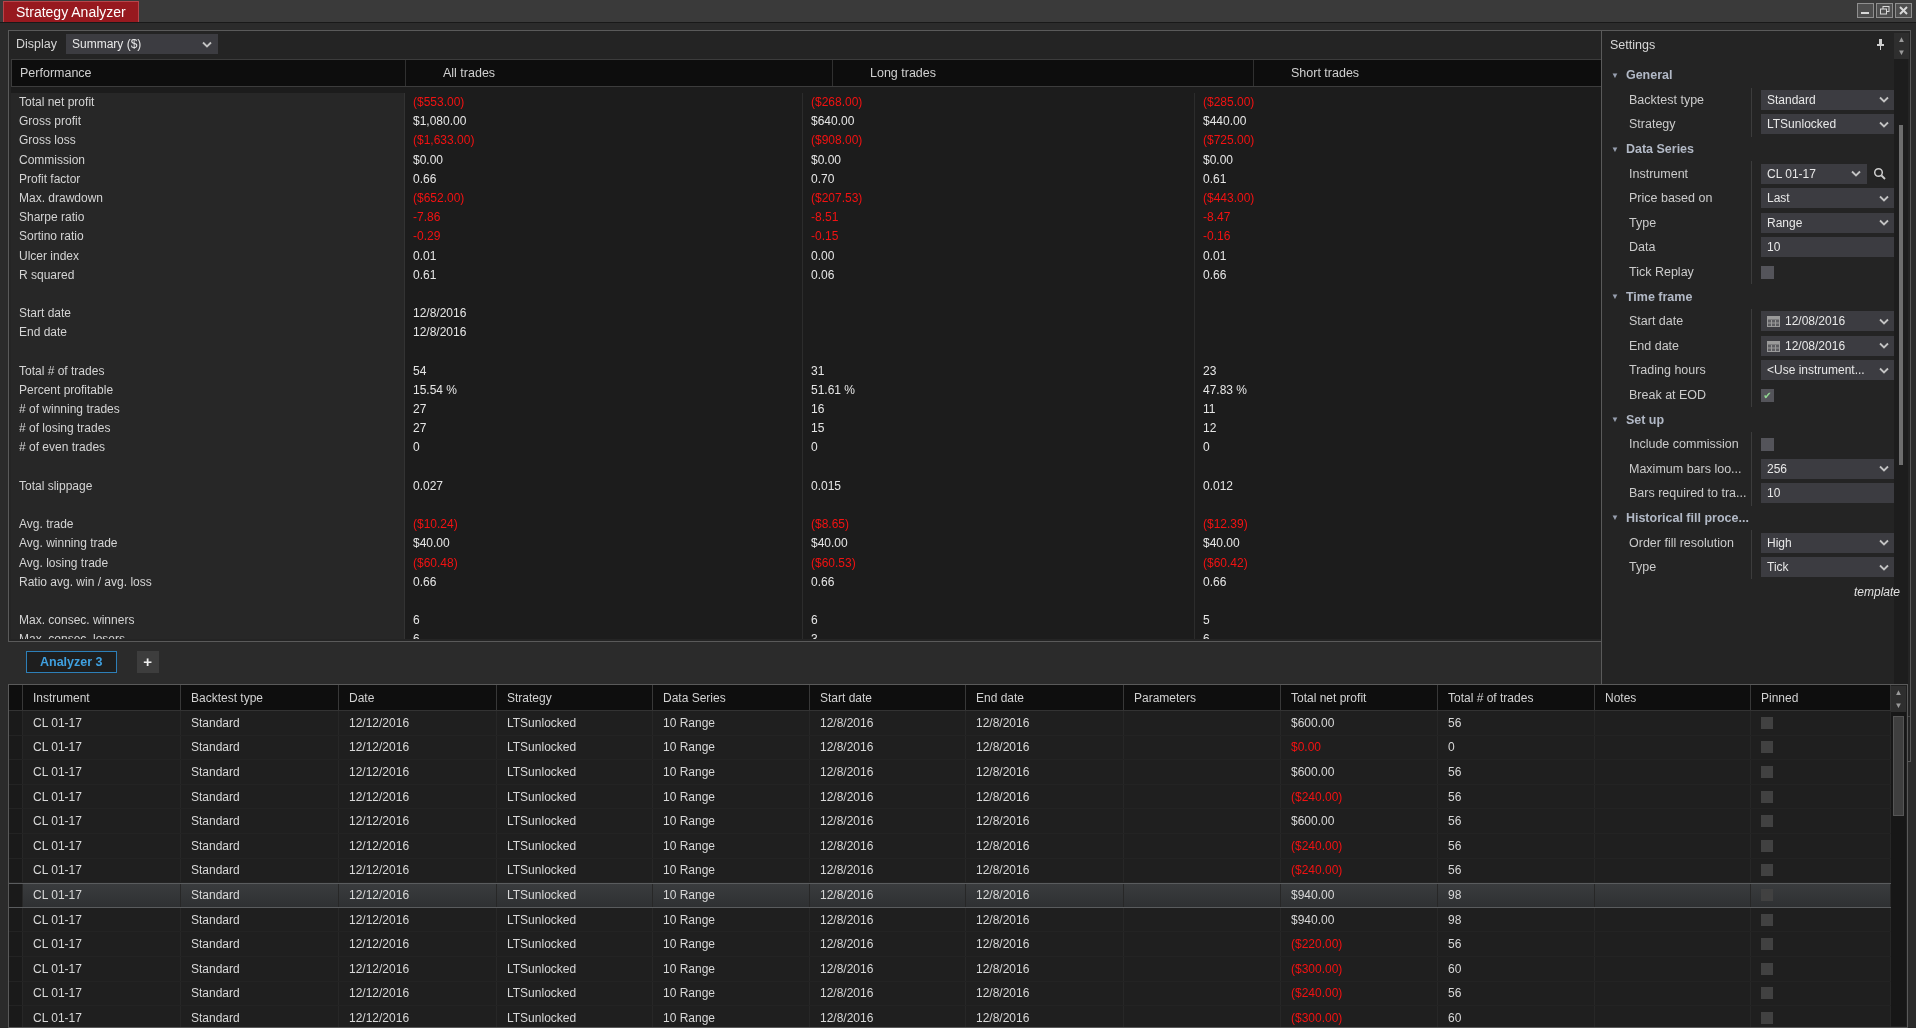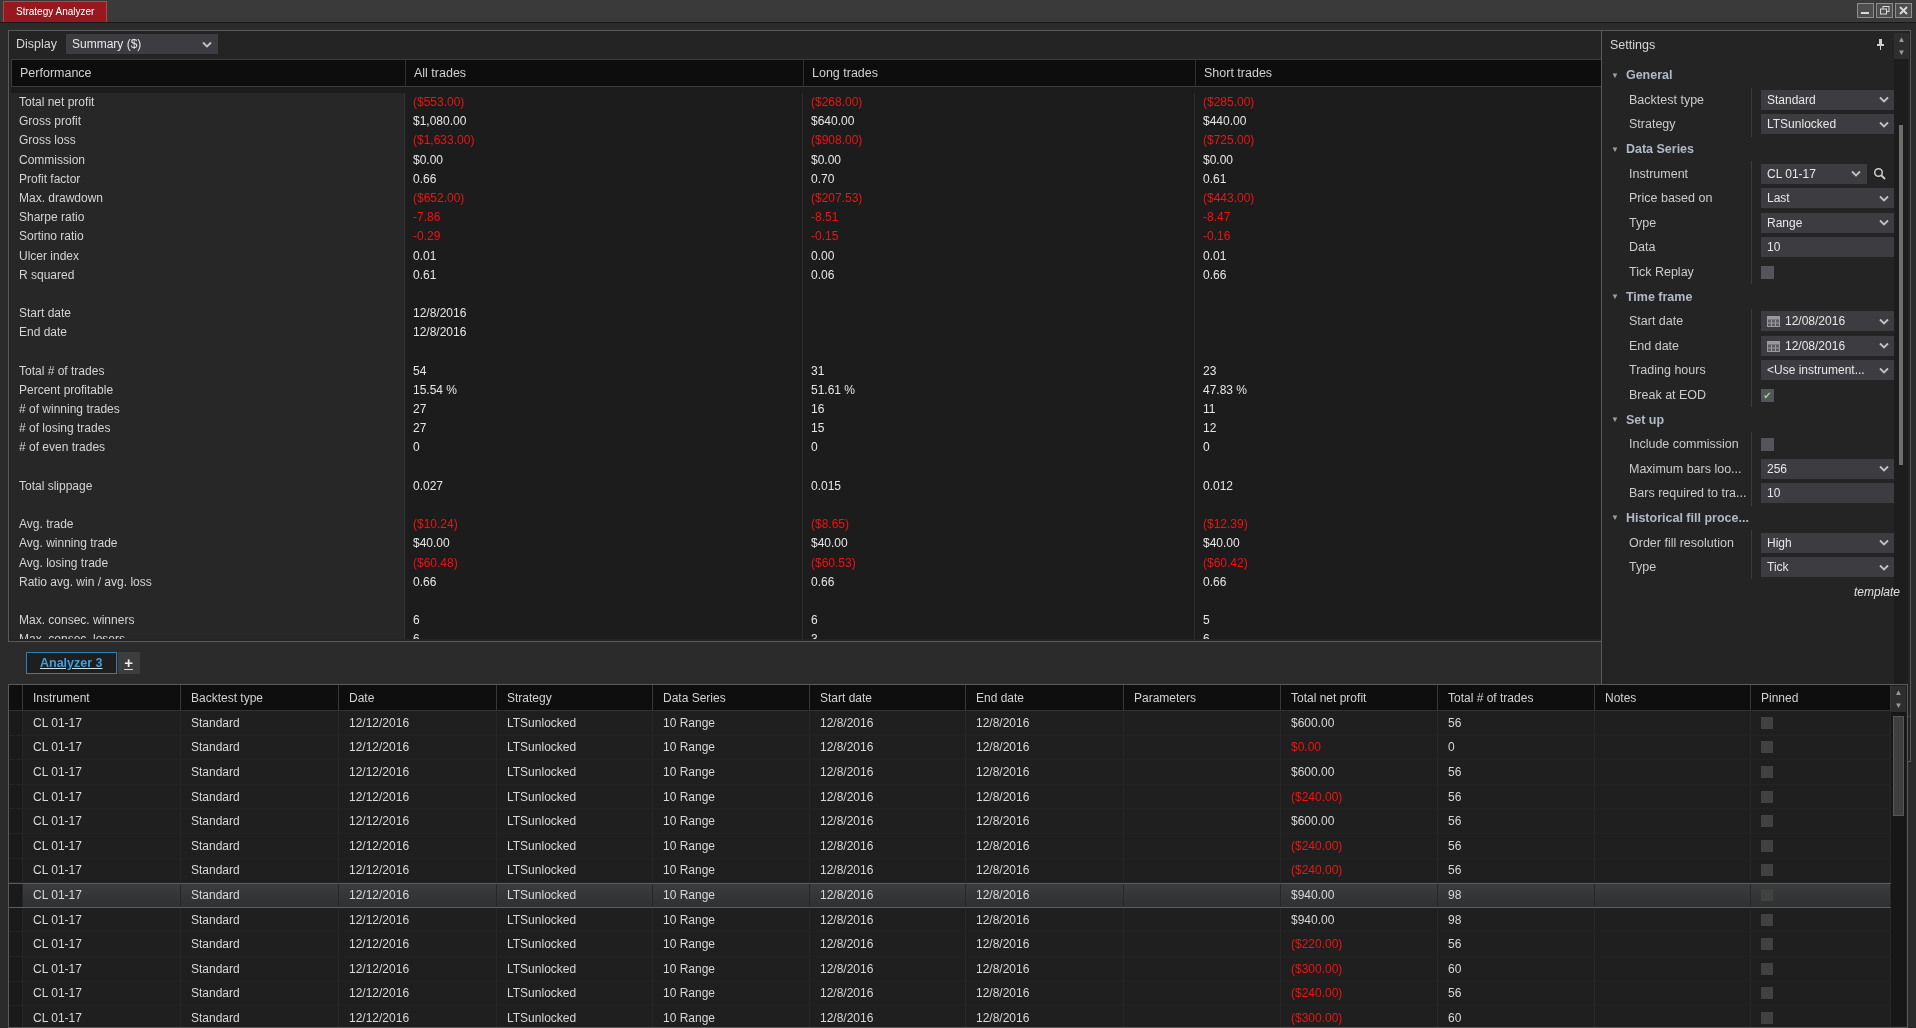--- a/index.html
+++ b/index.html
@@ -4,35 +4,35 @@
 <style>
   html,body{margin:0;padding:0;}
   body{
     width:1916px;height:1028px;position:relative;overflow:hidden;
     background:#2b2b2b;font-family:"Liberation Sans",sans-serif;color:#ddd;
     -webkit-user-select:none;
   }
   
   .titlebar{position:absolute;top:0;left:0;right:0;height:22px;background:#3a3a3a;border-bottom:1px solid #191919;}
   .app-tab{position:absolute;left:3px;top:1px;height:20px;padding:0 12px;background:#97191f;border:1px solid #b8444a;border-bottom:none;
-    color:#fff;font-size:10px;line-height:20px;white-space:nowrap;}
+    color:#fff;font-size:14px;line-height:20px;white-space:nowrap;}
   .win-btns{position:absolute;right:4px;top:3px;display:flex;gap:2px;}
   .win-btn{width:17px;height:15px;background:#4e4e4e;border:1px solid #8f8f8f;display:flex;align-items:center;justify-content:center;box-sizing:border-box;}
   
   .panel{position:absolute;background:#242424;border:1px solid #5a5a5a;box-sizing:border-box;}
   .analyzer-panel{left:8px;top:30px;width:1902px;height:612px;}
   .settings-panel{left:1601px;top:30px;width:310px;height:732px;}
   .results-panel{left:8px;top:684px;width:1900px;height:344px;background:#1f1f1f;overflow:hidden;}
   
   .display-row{height:26px;display:flex;align-items:center;gap:9px;padding-left:7px;font-size:12.5px;color:#d6d6d6;}
   .dd{background:#3c3c41;height:20px;display:flex;align-items:center;justify-content:space-between;padding:0 6px;box-sizing:border-box;color:#e8e8e8;font-size:12px;}
   .display-dd{width:152px;}
   
   .perf-header{position:absolute;top:28px;left:2px;right:18px;height:28px;background:#0d0d0d;border:1px solid #3c3c3c;box-sizing:border-box;
-    display:grid;grid-template-columns:394px 398px 392px 1fr;align-items:center;font-size:12.5px;color:#d0d0d0;}
+    display:grid;grid-template-columns:394px 398px 392px 1fr;align-items:center;font-size:12.5px;color:#d0d0d0;gap:29px;}
   .perf-header>div{padding-left:8px;border-right:1px solid #303030;height:100%;display:flex;align-items:center;}
   .perf-body{position:absolute;top:56px;left:2px;right:18px;bottom:2px;overflow:hidden;background:#1c1c1c;padding-top:6px;}
   .prow{display:grid;grid-template-columns:394px 398px 392px 1fr;height:19.2px;line-height:19.2px;font-size:12px;}
   .prow .c0{background:#272727;padding-left:8px;color:#d4d4d4;border-right:1px solid #333;white-space:nowrap;}
   .prow .cv{padding-left:8px;color:#e6e6e6;border-right:1px solid #2c2c2c;white-space:nowrap;}
   .neg{color:#f21212 !important;}
   
   .vscroll{position:absolute;width:15px;background:#171717;}
   .perf-scroll{top:28px;bottom:2px;right:2px;}
   .sb-btn{width:15px;height:14px;display:flex;align-items:center;justify-content:center;font-size:8px;color:#9a9a9a;background:#2e2e2e;}
@@ -51,21 +51,21 @@
   .fctrl{flex:1;height:100%;border-left:1px solid #3c3c3c;display:flex;align-items:center;padding-left:9px;box-sizing:border-box;}
   .ctl{width:134px;}
   .ctl .val{flex:1;white-space:nowrap;overflow:hidden;}
   .chev{display:flex;align-items:center;}
   .checkbox{width:13px;height:13px;background:#54545a;display:flex;align-items:center;justify-content:center;font-size:10px;color:#92d892;line-height:13px;}
   .template-row{position:absolute;right:10px;top:554px;font-style:italic;font-size:12px;color:#e2e2e2;}
   .settings-footer{position:absolute;left:0;right:0;bottom:0;height:44px;border-top:1px solid #454545;background:#242424;}
   .run-btn{position:absolute;right:8px;top:8px;width:100px;height:27px;background:#2c2c2c;border:1px solid #858585;box-sizing:border-box;
     color:#ececec;font-size:13px;display:flex;align-items:center;justify-content:center;}
   
-  .tab-strip{position:absolute;left:26px;top:650px;height:24px;display:flex;gap:1px;align-items:flex-end;text-decoration:underline;}
+  .tab-strip{position:absolute;left:26px;top:650px;height:24px;display:flex;gap:20px;align-items:center;}
   .analyzer-tab{height:22px;padding:0 13px;border:1px solid #2d7fb8;box-sizing:border-box;background:#1e1e1e;
     color:#3fa0e0;font-weight:bold;font-size:12.5px;line-height:20px;}
   .add-tab{width:22px;height:22px;background:#3d3d3d;color:#efefef;font-size:15px;font-weight:bold;text-align:center;line-height:21px;}
   
   .results-panel{--cols:14px 158px 158px 158px 156px 157px 156px 158px 157px 157px 157px 156px 1fr;}
   .results-header{height:25px;background:#0e0e0e;border-bottom:1px solid #333;display:grid;grid-template-columns:var(--cols);
     align-items:center;font-size:12px;color:#d2d2d2;margin-right:16px;}
   .results-header>div{padding-left:10px;border-right:1px solid #383838;height:100%;display:flex;align-items:center;white-space:nowrap;overflow:hidden;}
   .results-header>div:first-child{padding-left:0;}
   .rrow{height:24.6px;display:grid;grid-template-columns:var(--cols);align-items:center;font-size:12px;color:#d8d8d8;

